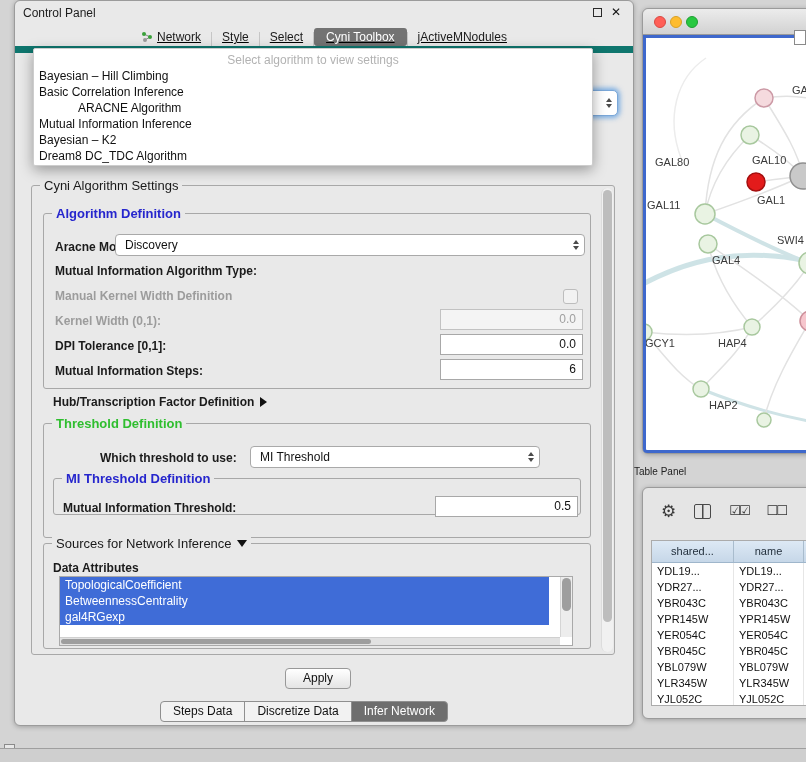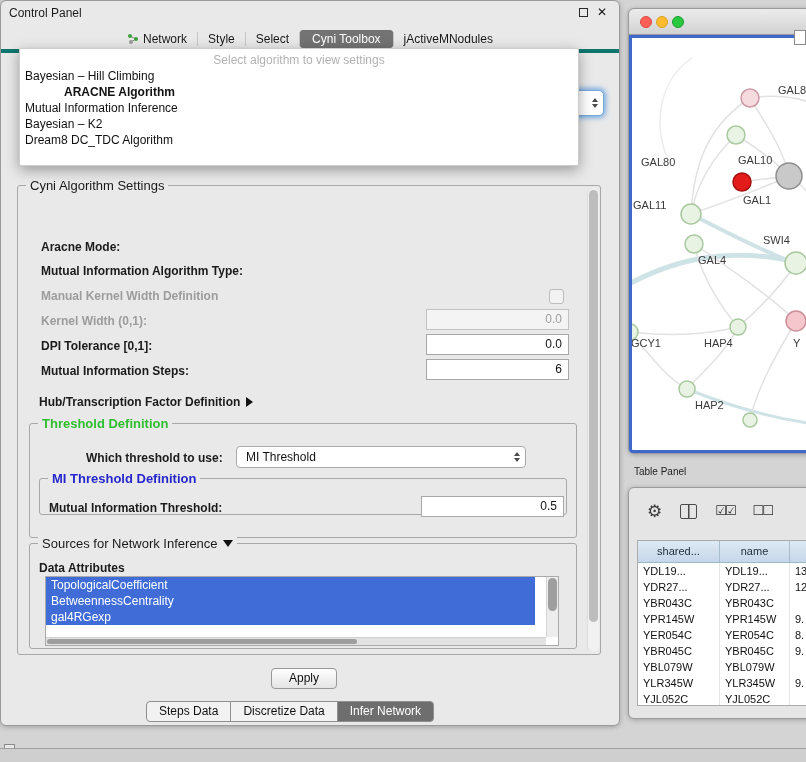--- a/index.html
+++ b/index.html
@@ -1,38 +1,38 @@
 <!DOCTYPE html>
 <html><head>
 <meta charset="utf-8">
 <style>
   * { box-sizing: border-box; margin: 0; padding: 0; font-family: "Liberation Sans", "DejaVu Sans", sans-serif; }
   #screen { position: relative; width: 806px; height: 762px; background: #d4d4d4; overflow: hidden; }
 
   
-  .win { position: absolute; background: #e9e9e9; border: 1px solid #9b9b9b; border-radius: 6px; box-shadow: 0 1px 5px rgba(0,0,0,.25); }
+  .win { position: absolute; background: #e9e9e9; border: 1px solid #9b9b9b; border-radius: 6px; box-shadow: 0 1px 5px rgba(0,0,0,.25); margin-left: 14px; }
 
   
   #cp { left: 0; top: 8; width: 620px; height: 726px; }
   #cp .titlebar { position: absolute; top: 0; left: 0; right: 0; height: 24px; }
   #cp .title-text { position: absolute; left: 8px; top: 5px; font-size: 12px; color: #1c1c1c; }
   .win-btns { position: absolute; right: 12px; top: 6px; display: flex; gap: 9px; align-items: center; }
   .float-btn { width: 9px; height: 9px; border: 1.5px solid #2a2a2a; background: transparent; }
   .close-btn { font-size: 12px; font-weight: bold; color: #111; line-height: 10px; }
 
-  .tabbar { position: absolute; top: 28px; left: 0; right: 0; height: 24px; display: flex; justify-content: center; align-items: center; border-bottom: 4px solid #0f766e; }
+  .tabbar { position: absolute; top: 28px; left: 0; right: 0; height: 24px; display: flex; justify-content: center; align-items: flex-end; border-bottom: 7px solid #0f766e; text-decoration: underline; }
   .tab { font-size: 12px; color: #1a1a1a; padding: 2px 10px; display: flex; align-items: center; gap: 4px; white-space: nowrap; }
   .tab.active { background: #737373; color: #fff; border-radius: 3px; padding: 2px 12px; }
   .tabsep { width: 1px; height: 14px; background: #c6c6c6; }
 
   
   .popup { position: absolute; left: 18px; top: 47px; width: 560px; height: 118px; background: #fff; border: 1px solid #cdcdcd; border-radius: 2px; box-shadow: 0 4px 14px rgba(0,0,0,.35); z-index: 60; padding-top: 3px; }
   .popup .ph { height: 16px; line-height: 16px; text-align: center; color: #b2b2b2; font-size: 12px; }
   .popup-item { height: 16px; line-height: 16px; padding-left: 5px; font-size: 12px; color: #111; white-space: nowrap; }
-  .popup-item.sel { font-weight: bold; padding-left: 44px; }
+  .popup-item.sel { font-weight: normal; padding-left: 44px; }
 
   
   .combo-frag { position: absolute; left: 565px; top: 89px; width: 38px; height: 26px; background: #fff; border: 1px solid #7aa7d8; border-radius: 5px; box-shadow: 0 0 5px 2px rgba(92,156,224,.8); z-index: 5; }
 
   
   .grp { position: absolute; border: 1px solid #a8a8a8; border-radius: 3px; }
   .grp-title { position: absolute; top: -8px; left: 8px; background: #e9e9e9; padding: 0 4px; font-size: 13px; color: #1a1a1a; white-space: nowrap; }
   .grp-title.blue { color: #2626cd; font-weight: bold; }
   .grp-title.green { color: #2fbe2f; font-weight: bold; }
 
@@ -150,35 +150,46 @@
       <span class="spin">
           <i class="up"></i>
           <i class="dn"></i>
         </span>
     </div>
 
     <div class="popup">
       <div class="ph">Select algorithm to view settings</div>
       <div>
           <div class="popup-item">Bayesian – Hill Climbing</div>
+          <div class="popup-item">Basic Correlation Inference</div>
           <div class="popup-item sel">ARACNE Algorithm</div>
           <div class="popup-item">Mutual Information Inference</div>
           <div class="popup-item">Bayesian – K2</div>
           <div class="popup-item">Dream8 DC_TDC Algorithm</div>
         </div>
     </div>
 
     <div class="grp" style="left:16px; top:184px; width:584px; height:470px;">
       <div class="grp-title">Cyni Algorithm Settings</div>
       <div class="vtrack">
           <div class="vthumb"></div>
         </div>
     </div>
 
+    <div class="grp" style="left:28px; top:212px; width:548px; height:176px;">
+      <div class="grp-title blue">Algorithm Definition</div>
+    </div>
     <div class="lbl" style="left:40px; top:239px;">Aracne Mode:</div>
+    <div class="combo" style="left:100px; top:233px; width:470px; height:22px;">
+      <span>Discovery</span>
+      <span class="spin">
+          <i class="up"></i>
+          <i class="dn"></i>
+        </span>
+    </div>
     <div class="lbl" style="left:40px; top:263px;">Mutual Information Algorithm Type:</div>
     <div class="lbl disabled" style="left:40px; top:288px;">Manual Kernel Width Definition</div>
     <div class="checkbox" style="left:548px; top:288px;"></div>
     <div class="lbl disabled" style="left:40px; top:313px;">Kernel Width (0,1):</div>
     <div class="field disabled" style="left:425px; top:308px; width:143px; height:21px;">0.0</div>
     <div class="lbl" style="left:40px; top:338px;">DPI Tolerance [0,1]:</div>
     <div class="field" style="left:425px; top:333px; width:143px; height:21px;">0.0</div>
     <div class="lbl" style="left:40px; top:363px;">Mutual Information Steps:</div>
     <div class="field" style="left:425px; top:358px; width:143px; height:21px;">6</div>
 

